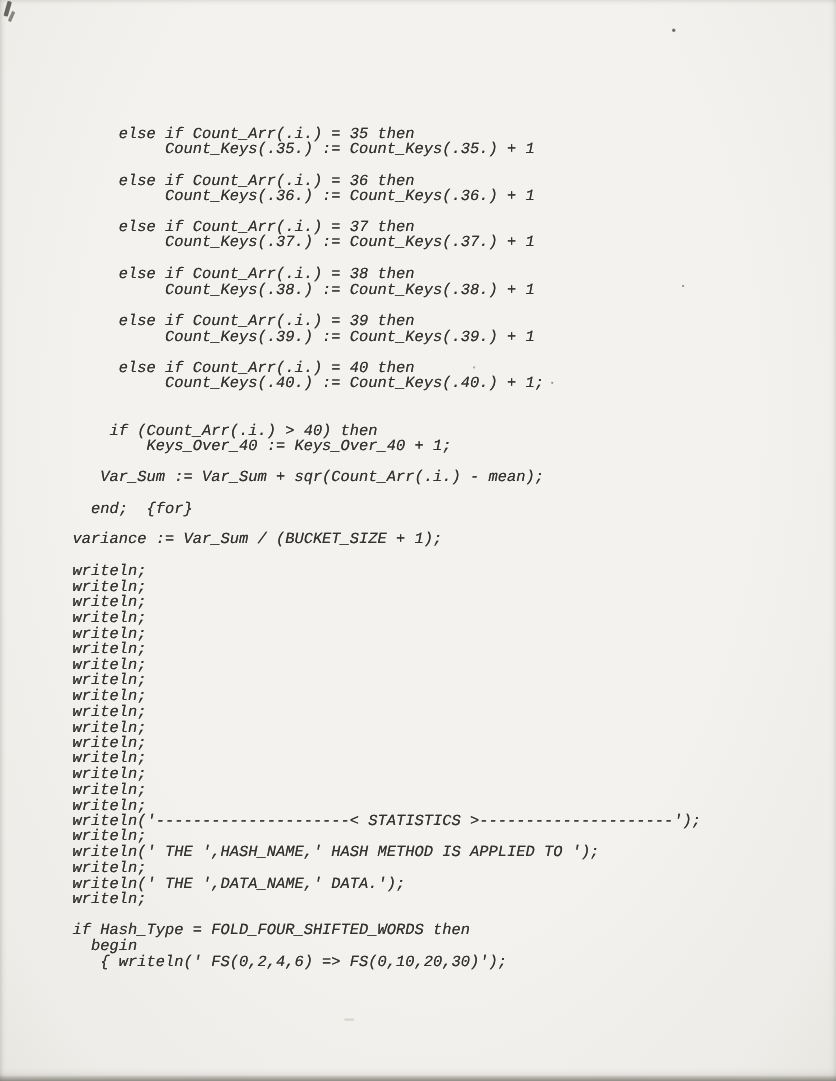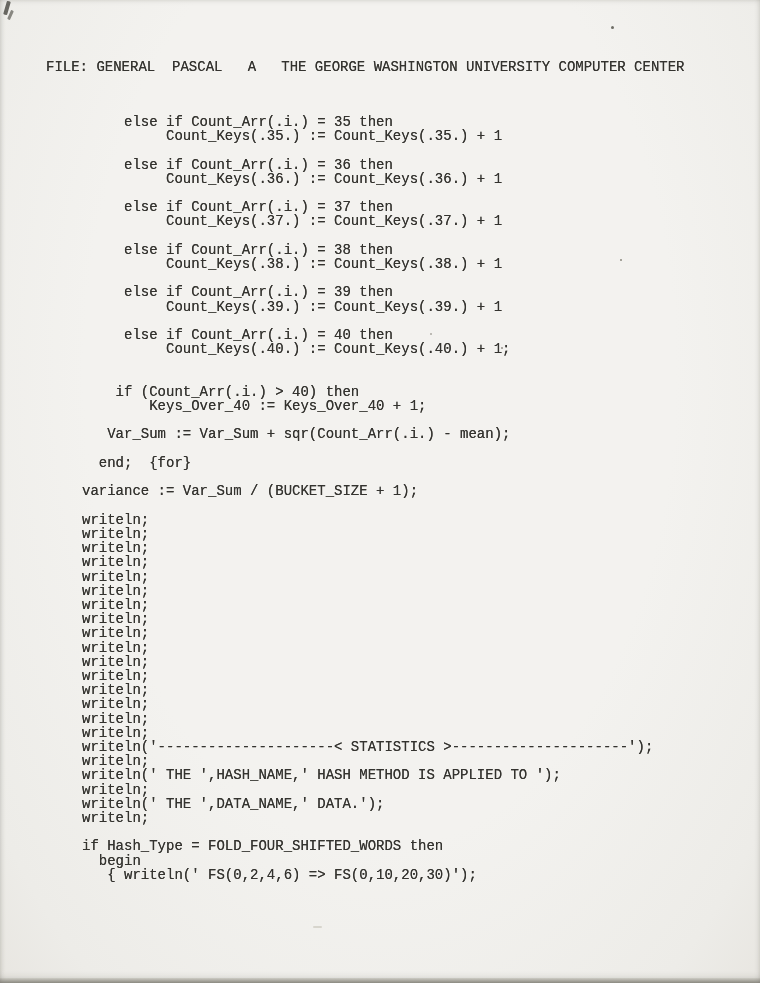--- a/index.html
+++ b/index.html
@@ -42,24 +42,25 @@
     letter-spacing: 0;
   }
   .page-header {
     position: absolute;
     left: 46px;
     top: 60px;
     line-height: 14px;
   }
   .source-code {
     position: absolute;
-    left: 82px;
+    left: 66px;
     top: 115px;
     margin: 0;
     line-height: 14.2px;
+    font-style: italic;
   }
   .artifact { position: absolute; pointer-events: none; }
   .corner-stroke-1 {
     left: 5px; top: 1px;
     width: 4px; height: 14px;
     background: #504f49;
     transform: rotate(16deg);
     border-radius: 1px;
     opacity: 0.85;
   }
@@ -75,21 +76,20 @@
   .speck-2 { left: 620px; top: 259px; width: 2px; height: 2px; background: #8b897f; border-radius: 50%; }
   .speck-3 { left: 501px; top: 347px; width: 2px; height: 2px; background: #94918a; border-radius: 50%; }
   .speck-4 { left: 430px; top: 333px; width: 2px; height: 2px; background: #9a978e; border-radius: 50%; opacity: 0.8; }
   .smudge-1 { left: 313px; top: 926px; width: 9px; height: 2px; background: #d7d5cd; border-radius: 1px; }
 </style>
 </head>
 <body>
 
 <div class="paper">
 
-  <div class="mono page-header">FILE: GENERAL  PASCAL   A   THE GEORGE WASHINGTON UNIVERSITY COMPUTER CENTER</div>
 
   <pre class="mono source-code">     else if Count_Arr(.i.) = 35 then
           Count_Keys(.35.) := Count_Keys(.35.) + 1
 
      else if Count_Arr(.i.) = 36 then
           Count_Keys(.36.) := Count_Keys(.36.) + 1
 
      else if Count_Arr(.i.) = 37 then
           Count_Keys(.37.) := Count_Keys(.37.) + 1
 

